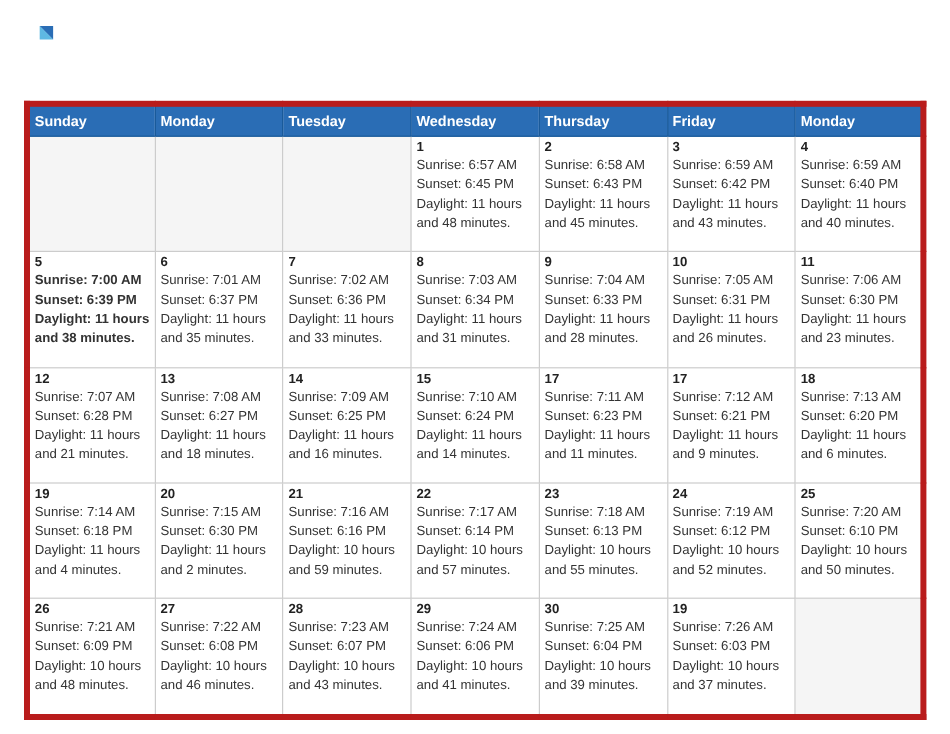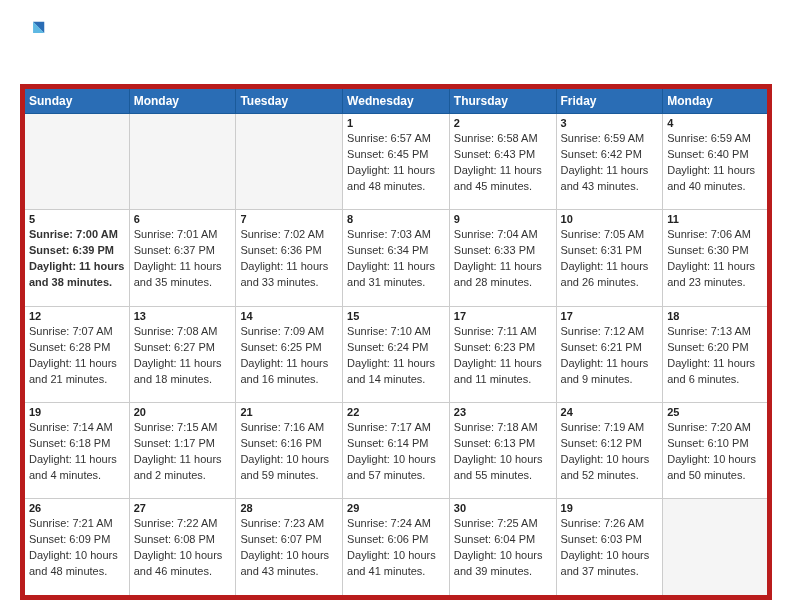--- a/index.html
+++ b/index.html
@@ -265,21 +265,21 @@
           <td>
             <div class="day-number">19</div>
             <div class="day-info" style="white-space: pre-line;">Sunrise: 7:14 AM
 Sunset: 6:18 PM
 Daylight: 11 hours
 and 4 minutes.</div>
           </td>
           <td>
             <div class="day-number">20</div>
             <div class="day-info" style="white-space: pre-line;">Sunrise: 7:15 AM
-Sunset: 1:17 PM
+Sunset: 6:30 PM
 Daylight: 11 hours
 and 2 minutes.</div>
           </td>
           <td>
             <div class="day-number">21</div>
             <div class="day-info" style="white-space: pre-line;">Sunrise: 7:16 AM
 Sunset: 6:16 PM
 Daylight: 10 hours
 and 59 minutes.</div>
           </td>

